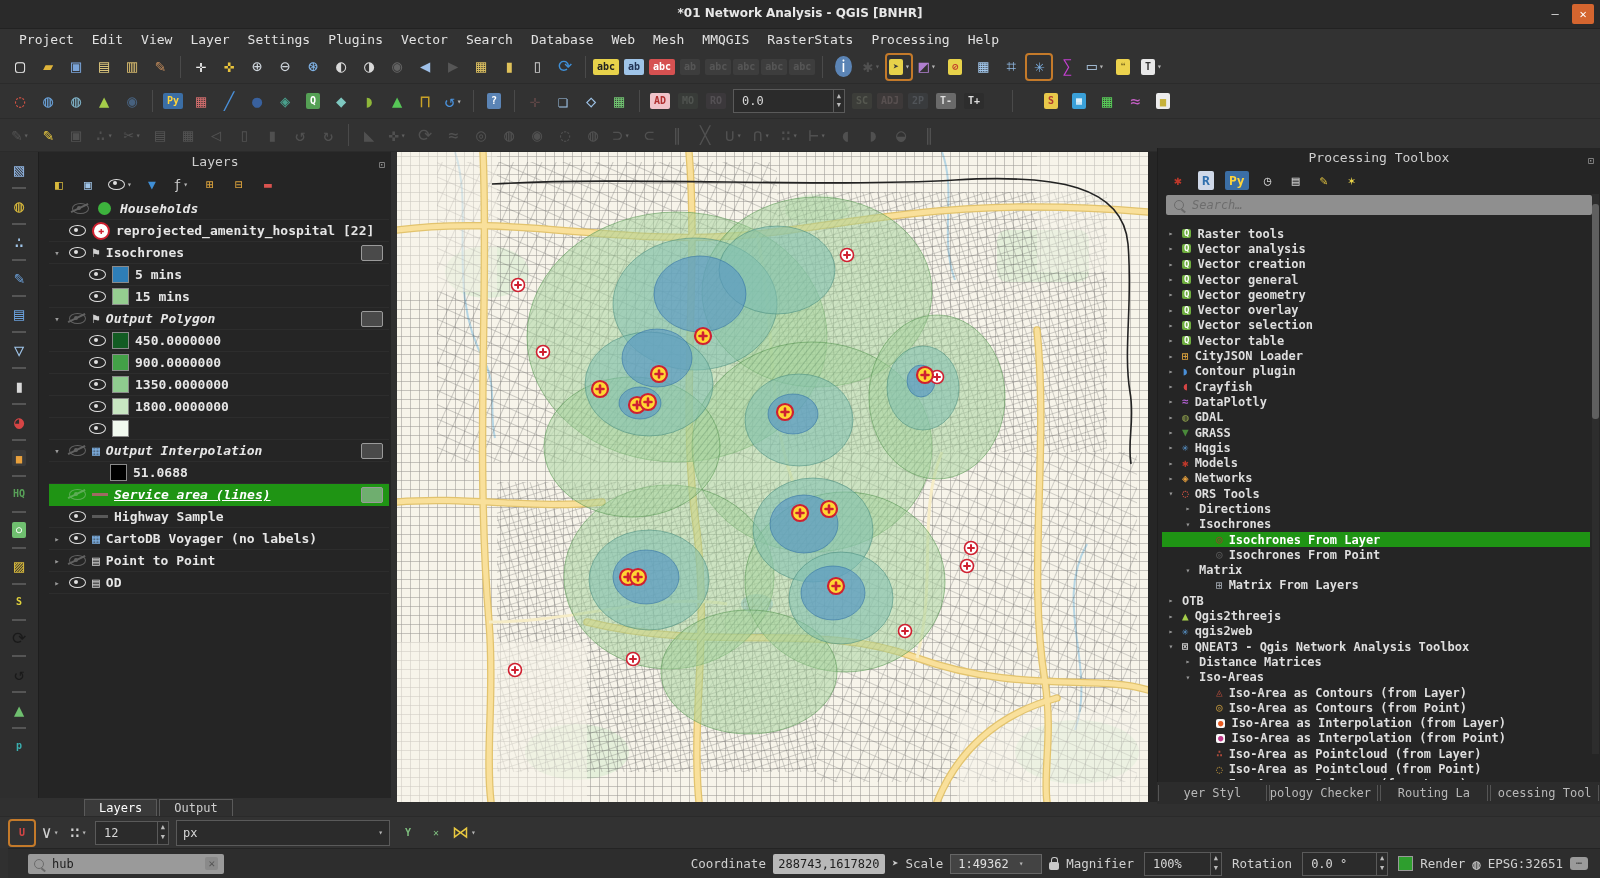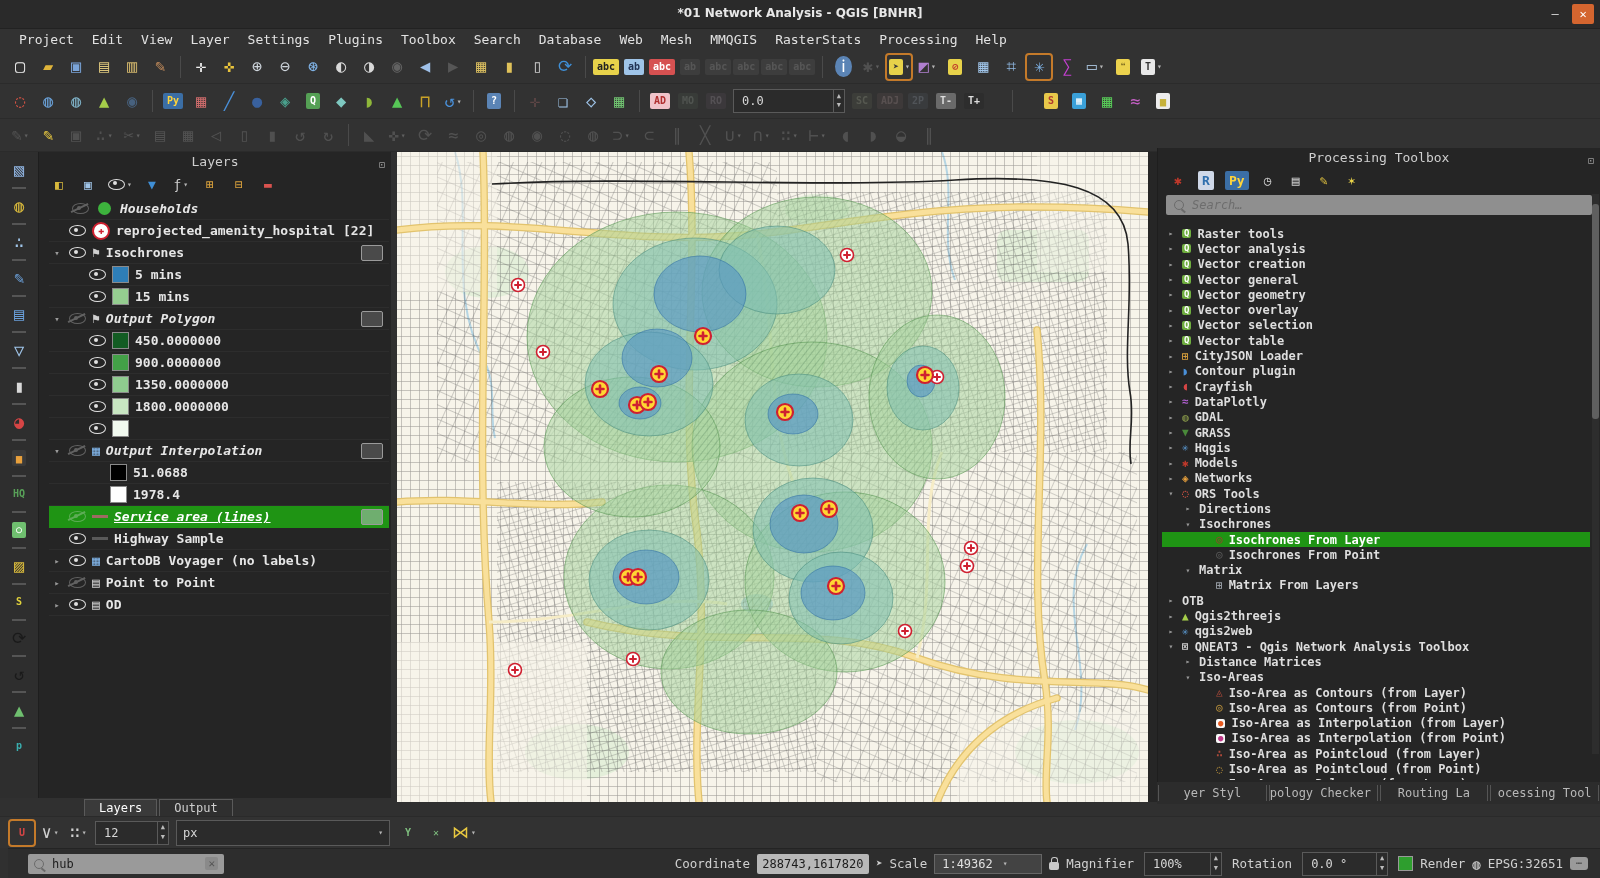--- a/index.html
+++ b/index.html
@@ -121,21 +121,21 @@
   <div id="closebtn" class="winbtn">✕</div>
 </div>
 
 <div id="menubar" class="abs">
     <span class="menu-item">Project</span>
     <span class="menu-item">Edit</span>
     <span class="menu-item">View</span>
     <span class="menu-item">Layer</span>
     <span class="menu-item">Settings</span>
     <span class="menu-item">Plugins</span>
-    <span class="menu-item">Toolbox</span>
+    <span class="menu-item">Vector</span>
     <span class="menu-item">Search</span>
     <span class="menu-item">Database</span>
     <span class="menu-item">Web</span>
     <span class="menu-item">Mesh</span>
     <span class="menu-item">MMQGIS</span>
     <span class="menu-item">RasterStats</span>
     <span class="menu-item">Processing</span>
     <span class="menu-item">Help</span>
   </div>
 
@@ -675,26 +675,20 @@
         <span class="eye off"></span>
         <span class="lic" style="color: rgb(127, 178, 229);">▦</span>
         <span class="label it">Output Interpolation</span>
         <span class="ind"></span>
       </div>
       <div class="lrow" style="padding-left: 22px;">
         <span class="arr"></span>
         <span class="eyeblank"></span>
         <span class="swatch" style="background: rgb(0, 0, 0);"></span>
         <span class="label">51.0688</span>
-      </div>
-      <div class="lrow" style="padding-left: 22px;">
-        <span class="arr"></span>
-        <span class="eyeblank"></span>
-        <span class="swatch" style="background: rgb(255, 255, 255);"></span>
-        <span class="label">1978.4</span>
       </div>
       <div class="lrow sel" style="padding-left: 2px;">
         <span class="arr"></span>
         <span class="eye off"></span>
         <span class="linesw" style="background: rgb(160, 106, 98);"></span>
         <span class="label it ul">Service area (lines)</span>
         <span class="ind"></span>
       </div>
       <div class="lrow" style="padding-left: 2px;">
         <span class="arr"></span>
@@ -1135,21 +1129,21 @@
   <div id="locator">
     <span class="glass"></span>
     <span class="txt">hub</span>
     <span class="clr">✕</span>
   </div>
   <div class="spacer"></div>
   <span class="sb-label">Coordinate</span>
   <div id="coordbox" class="sb-box">288743,1617820</div>
   <span class="sb-label" style="font-size:11px;color:#cccccc">➤</span>
   <span class="sb-label">Scale</span>
-  <div class="sb-box sb-dd" style="width:108px">
+  <div class="sb-box sb-dd" style="width:92px">
     <span>1:49362</span>
       <span class="dd">▾</span>
   </div>
   <span class="lock"></span>
   <span class="sb-label">Magnifier</span>
   <div class="tspin" style="width:76px">
     <span class="val" style="flex:1">100%</span>
     <span class="spinarr">
         <span>▲</span>
         <span>▼</span>

